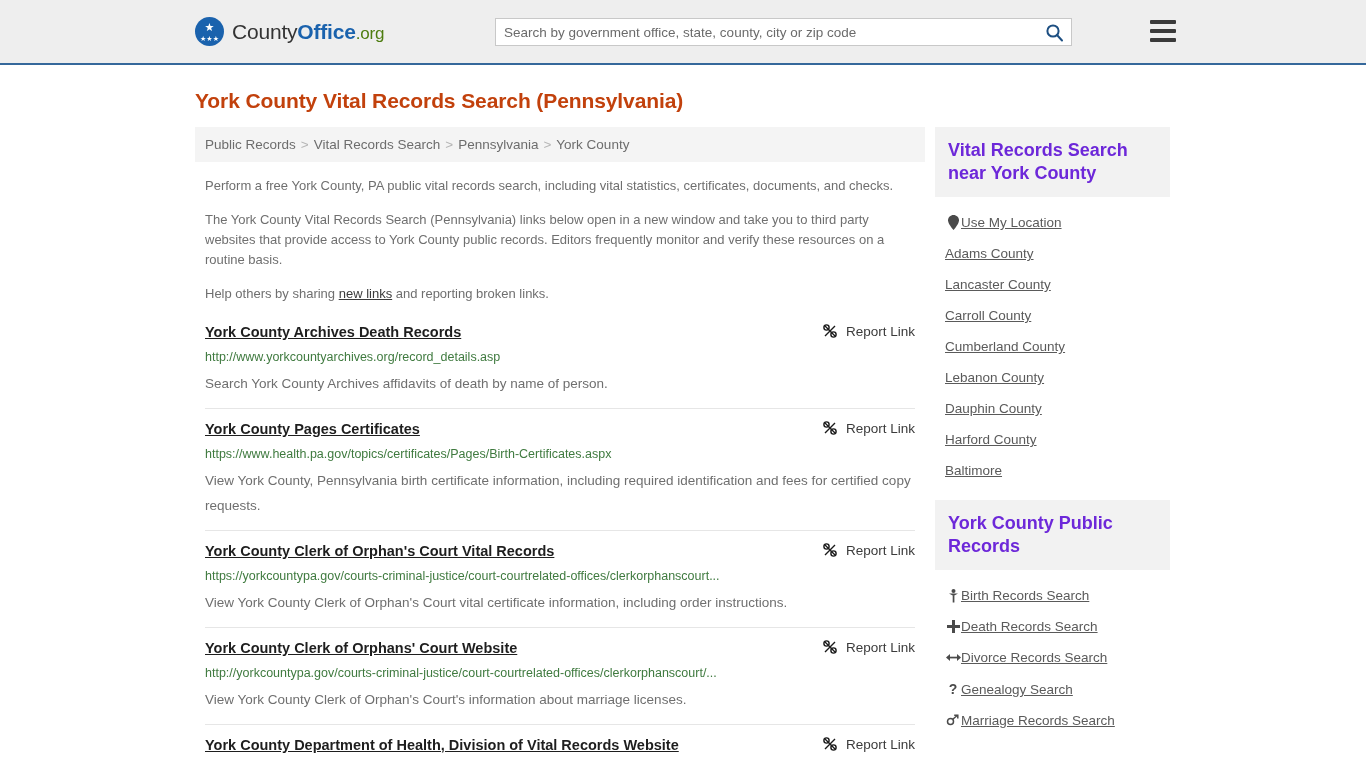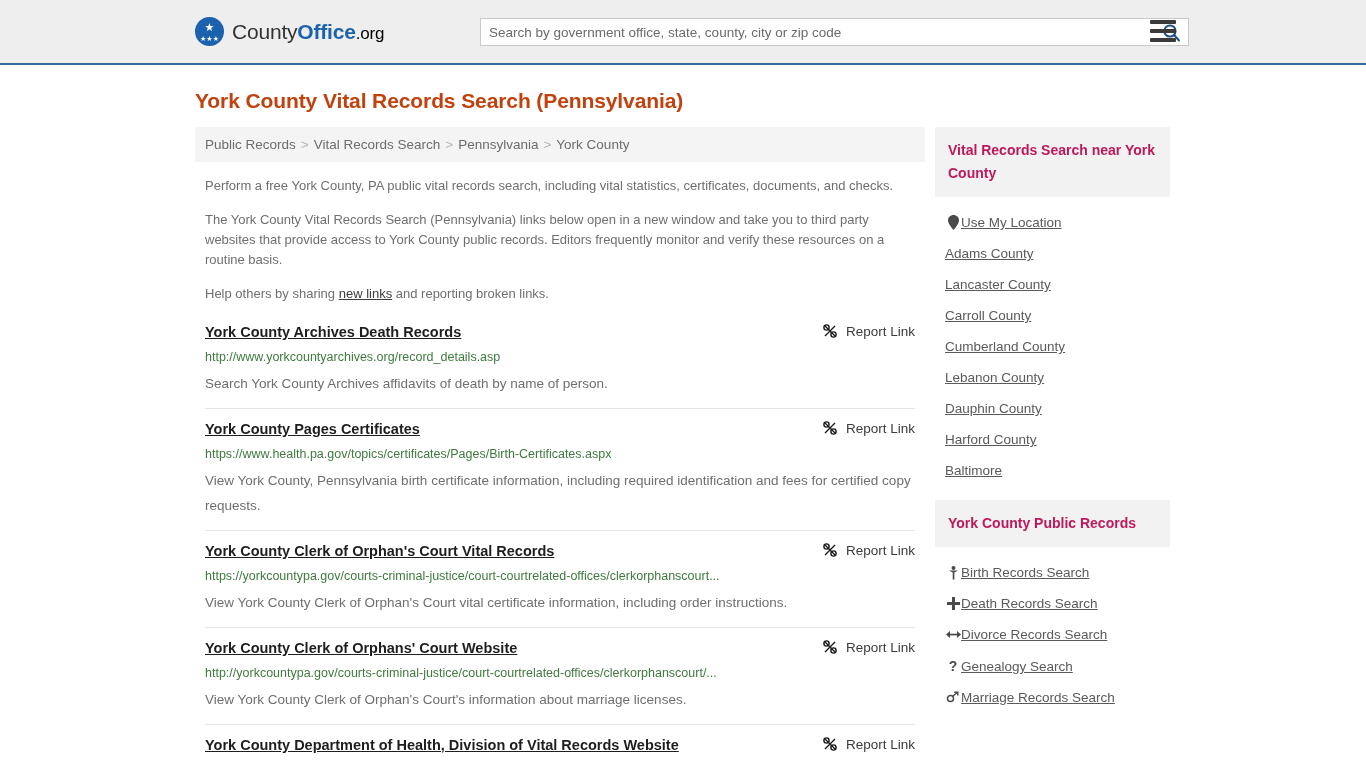--- a/index.html
+++ b/index.html
@@ -46,27 +46,27 @@
     font-size: 7px; line-height: 7px; letter-spacing: 0px;
   }
   .brand-text {
     margin-left: 8px;
     font-size: 21px;
     color: #333333;
     letter-spacing: -0.2px;
     white-space: nowrap;
   }
   .brand-text .bold { font-weight: bold; color: #1a62ad; }
-  .brand-text .dotorg { color: #000000; font-size: 17px; }
+  .brand-text .dotorg { color: #4d7c0f; font-size: 17px; }
 
   .search-wrap {
     position: absolute;
-    left: 480px;
+    left: 495px;
     top: 18px;
-    width: 709px;
+    width: 577px;
     height: 28px;
     background: #fff;
     border: 1px solid #c8c8c8;
     display: flex;
     align-items: center;
   }
   .search-input {
     flex: 1;
     border: none;
     outline: none;
@@ -199,23 +199,23 @@
     color: #6f6f6f;
     margin-top: 6px;
     line-height: 25px;
   }
 
   
   .panel { margin-bottom: 4px; }
   .panel-title {
     background: #f2f2f2;
     padding: 12px 13px;
-    font-size: 14px;
+    font-size: 18px;
     font-weight: bold;
-    color: #be185d;
+    color: #6d28d9;
     line-height: 23px;
   }
   .panel-list { padding: 10px 0 0 0; }
   .panel-item {
     display: flex;
     align-items: center;
     padding: 8px 0 8px 10px;
     gap: 0;
   }
   .panel-item .ic {

